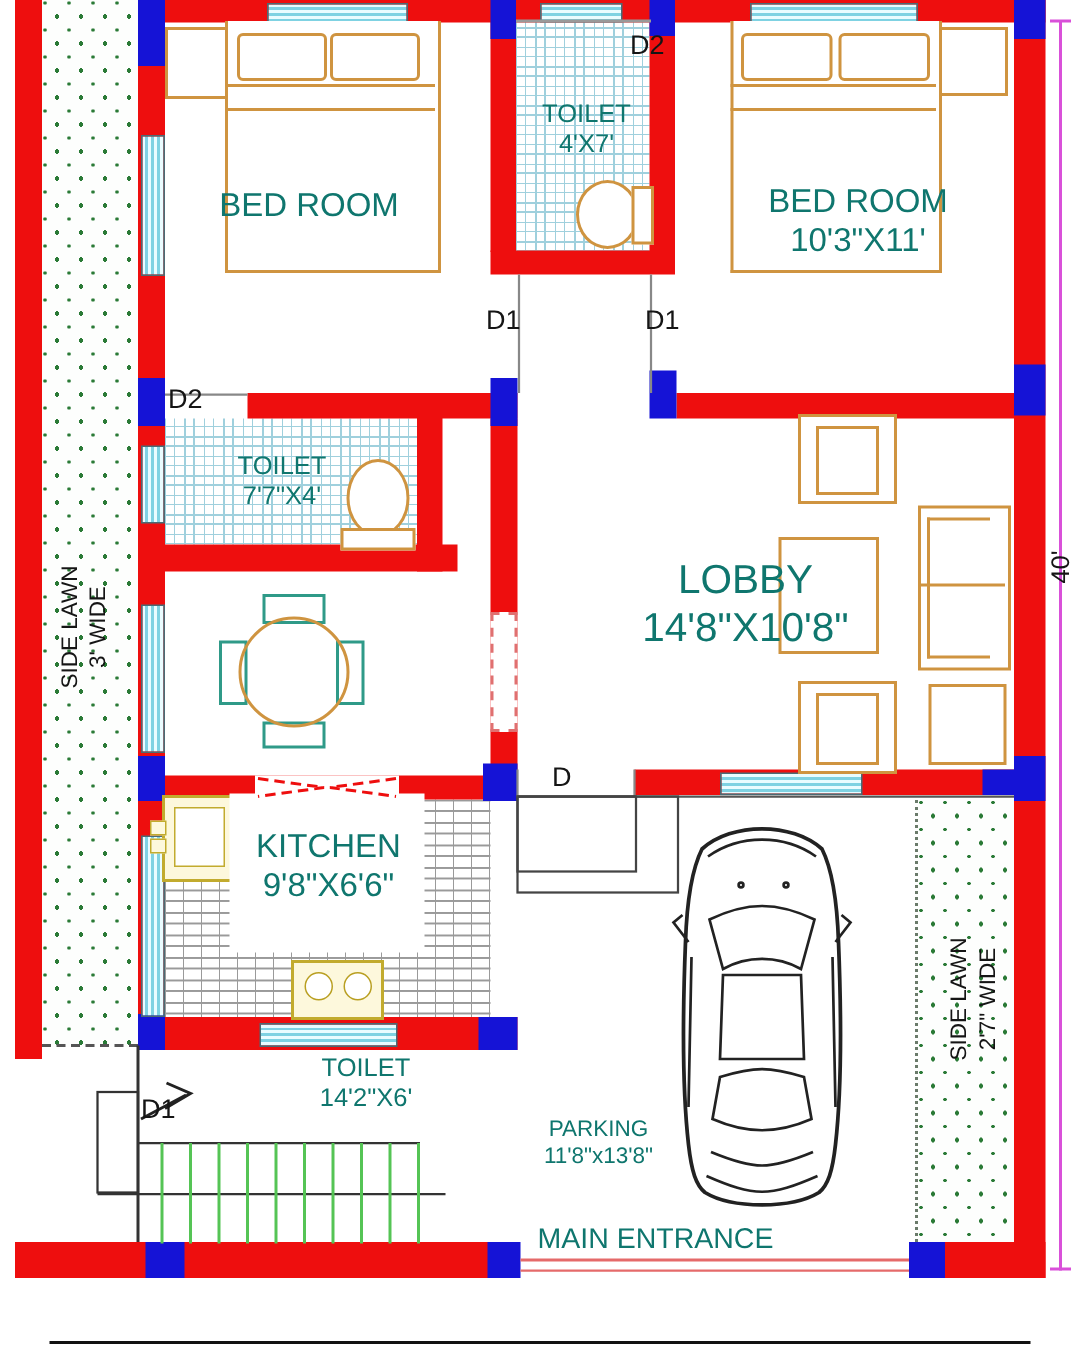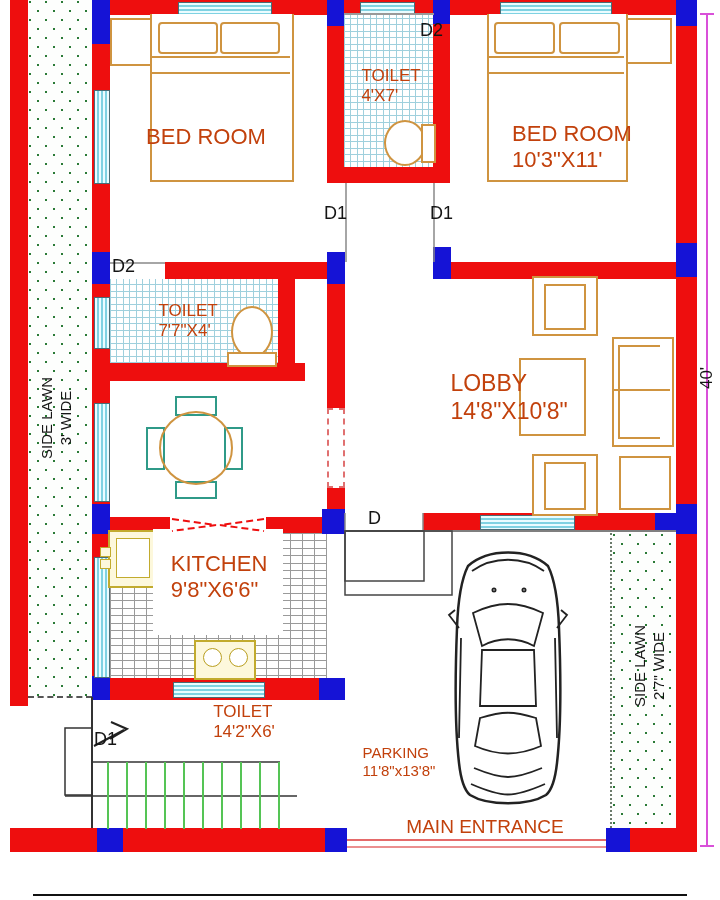--- a/index.html
+++ b/index.html
@@ -21,21 +21,21 @@
         linear-gradient(90deg,#9a9a9a 1px,transparent 1px);
         background-size:24px 15px,24px 15px,24px 15px,24px 15px;
         background-position:0 0,0 0,12px 7px,12px 7px;}
   .lawn{position:absolute;background-color:#fdfefd;background-image:
         radial-gradient(#2a7a36 1.3px,transparent 1.4px),
         radial-gradient(#2a7a36 1.1px,transparent 1.2px);
         background-size:16px 18px,16px 18px;background-position:2px 2px,10px 11px;}
   .tan{position:absolute;border:2px solid #cf9440;background:#fff;}
   .tanline{position:absolute;border-top:2px solid #cf9440;border-bottom:2px solid #cf9440;}
   .teal{position:absolute;border:2px solid #2f9a88;background:#fff;}
-  .lbl{position:absolute;color:#c2410c;text-align:left;white-space:nowrap;line-height:1.2;
+  .lbl{position:absolute;color:#0f766e;text-align:center;white-space:nowrap;line-height:1.2;
        transform:translateX(-50%);}
   .dlbl{position:absolute;color:#151515;font-size:18px;}
   .rot{position:absolute;color:#151515;text-align:center;white-space:nowrap;line-height:1.25;
        transform:translate(-50%,-50%) rotate(-90deg);}
   .white{position:absolute;background:#fff;}
   svg.overlay{position:absolute;left:0;top:0;pointer-events:none;}
 </style>
 </head>
 <body>
 
@@ -208,37 +208,37 @@
     <div>10'3"X11'</div>
   </div>
   <div class="lbl" style="left:391px;top:66px;font-size:17px;">
     <div>TOILET</div>
     <div>4'X7'</div>
   </div>
   <div class="lbl" style="left:188px;top:301px;font-size:17px;">
     <div>TOILET</div>
     <div>7'7"X4'</div>
   </div>
-  <div class="lbl" style="left:509px;top:370px;font-size:23px;">
+  <div class="lbl" style="left:497px;top:370px;font-size:27px;">
     <div>LOBBY</div>
     <div>14'8"X10'8"</div>
   </div>
   <div class="lbl" style="left:219px;top:551px;font-size:22px;">
     <div>KITCHEN</div>
     <div>9'8"X6'6"</div>
   </div>
   <div class="lbl" style="left:244px;top:702px;font-size:17px;">
     <div>TOILET</div>
     <div>14'2"X6'</div>
   </div>
   <div class="lbl" style="left:399px;top:744px;font-size:15px;">
     <div>PARKING</div>
     <div>11'8"x13'8"</div>
   </div>
-  <div class="lbl" style="left:437px;top:816px;font-size:19px;margin-left:48px;">MAIN ENTRANCE</div>
+  <div class="lbl" style="left:437px;top:816px;font-size:19px;">MAIN ENTRANCE</div>
 
   <div class="rot" style="left:57px;top:418px;font-size:15px;">
     <div>SIDE LAWN</div>
     <div>3' WIDE</div>
   </div>
   <div class="rot" style="left:650px;top:666px;font-size:15px;">
     <div>SIDE LAWN</div>
     <div>2'7" WIDE</div>
   </div>
   <div class="rot" style="left:707px;top:378px;font-size:17px;">40'</div>

